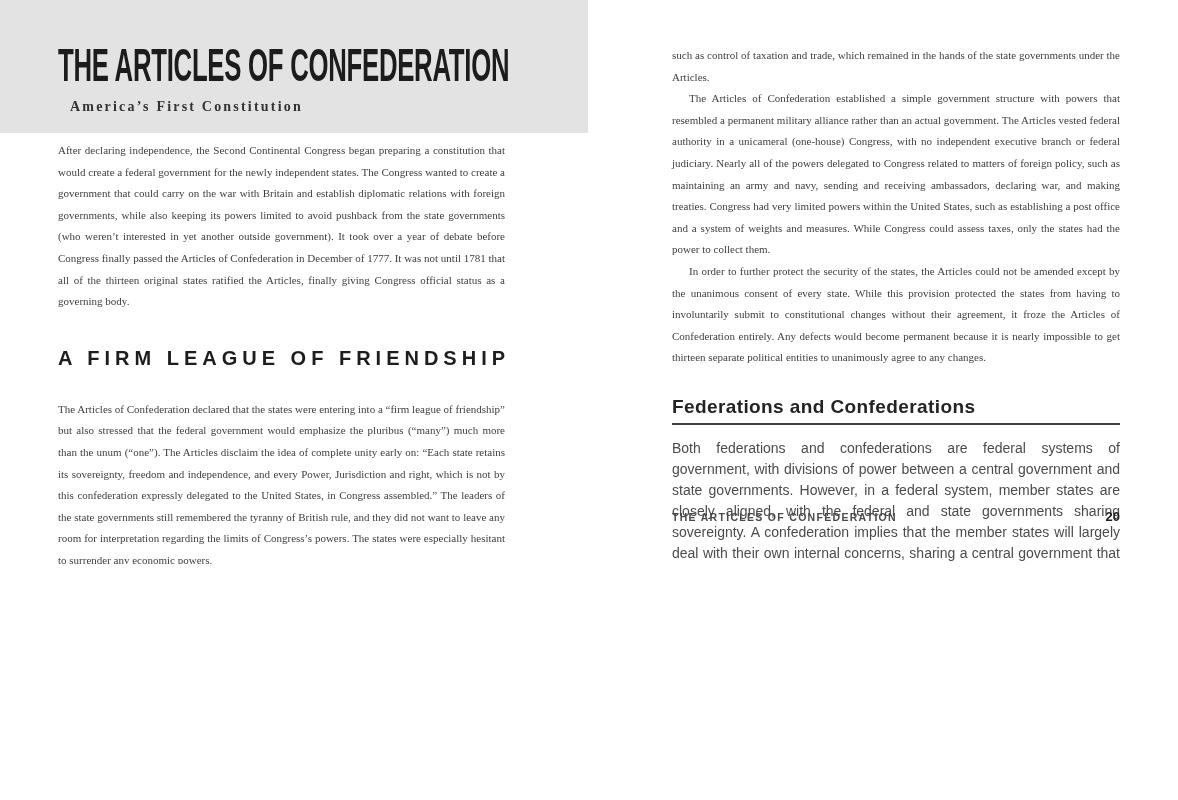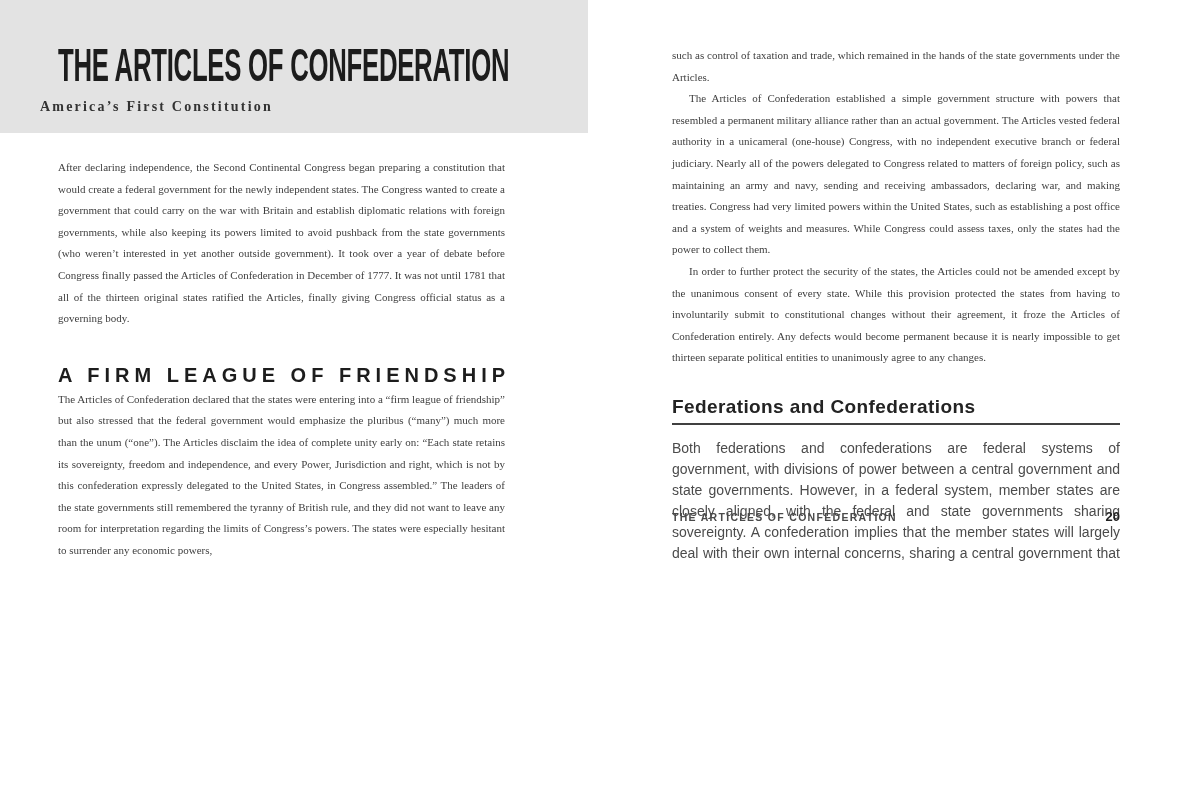--- a/index.html
+++ b/index.html
@@ -21,49 +21,50 @@
     font-weight: bold;
     font-size: 46px;
     line-height: 46px;
     letter-spacing: -0.5px;
     color: #1c1c1c;
     white-space: nowrap;
     transform: scaleX(0.56);
     transform-origin: left top;
   }
   .chapter-subtitle {
-    position: absolute; left: 40px; top: 99px;
+    position: absolute; left: 70px; top: 99px;
     font-family: "Liberation Serif", serif;
     font-weight: bold;
     font-size: 14px;
     letter-spacing: 2.2px;
     color: #333333;
     white-space: nowrap;
     text-align: center;
   }
 
   .text-col-left {
-    position: absolute; left: 58px; top: 157px; width: 447px;
+    position: absolute; left: 58px; top: 140px; width: 447px;
   }
   .text-col-right {
     position: absolute; left: 83px; top: 45px; width: 448px;
   }
 
   .body-para {
     font-family: "Liberation Serif", serif;
     font-size: 11px;
     line-height: 21.6px;
     text-align: justify;
     color: #3e3e3e;
   }
   .body-para.indent { text-indent: 17px; }
   .body-para .ital { }
 
   .section-heading {
     margin-top: 31px;
+    margin-bottom: 27px;
     font-family: "Liberation Sans", sans-serif;
     font-weight: bold;
     font-size: 20px;
     line-height: 28px;
     letter-spacing: 5px;
     text-align: left;
     color: #1d1d1d;
     white-space: nowrap;
   }
 

